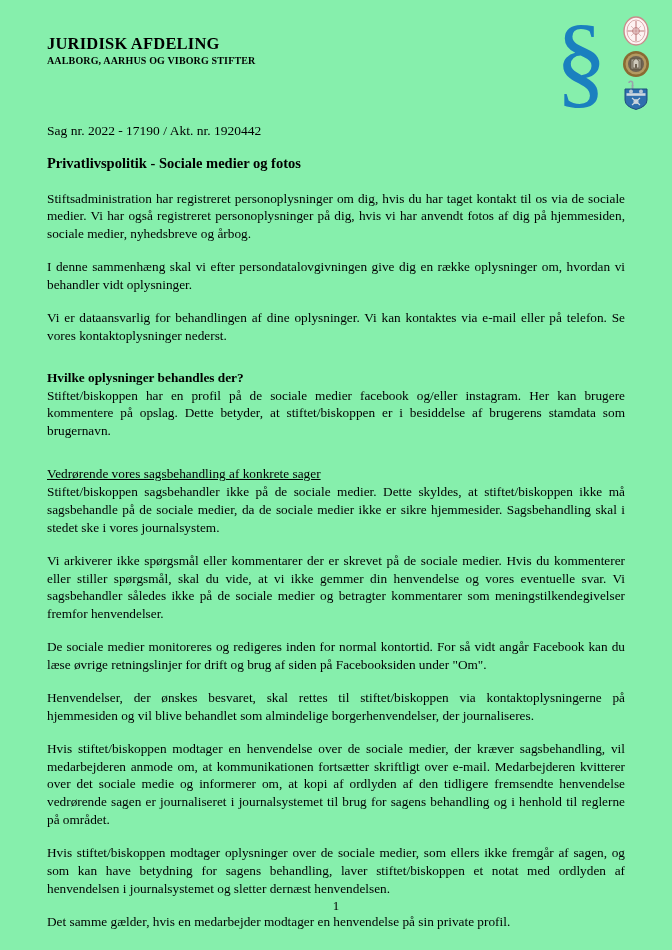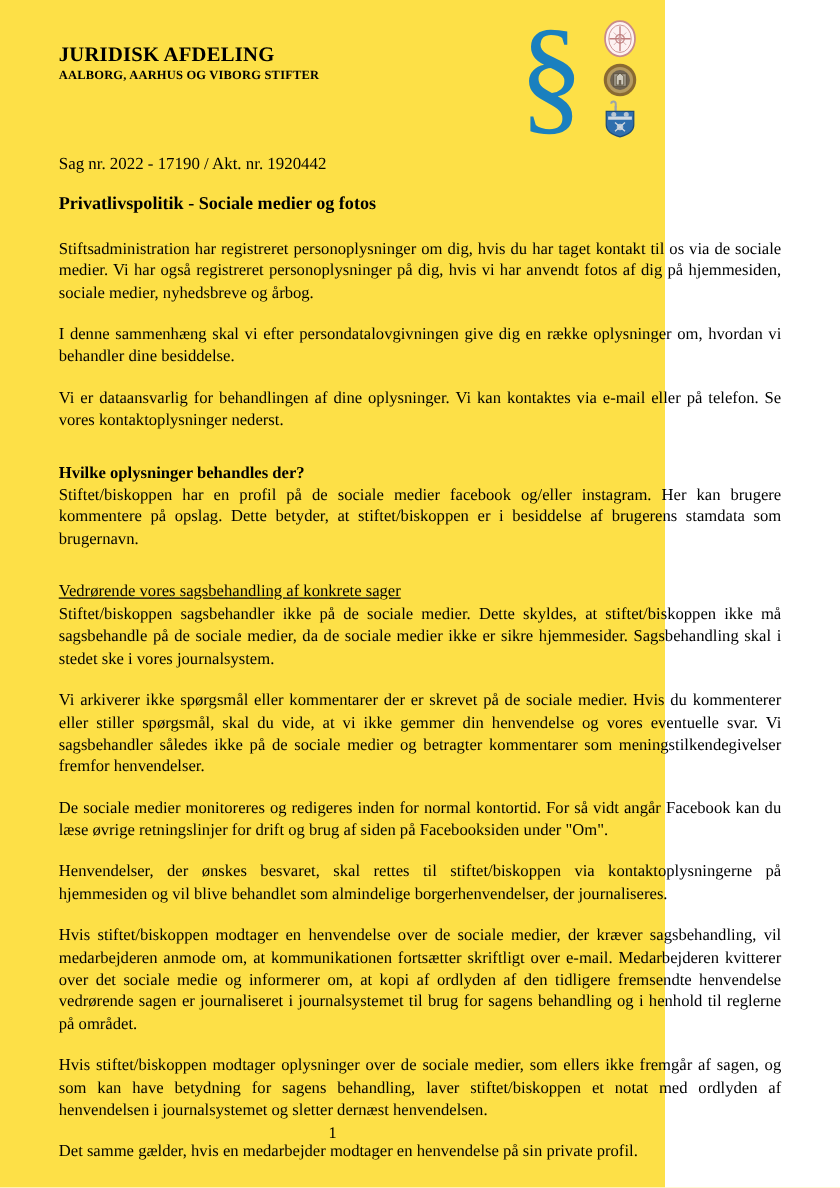--- a/index.html
+++ b/index.html
@@ -11,23 +11,23 @@
     width: 672px;
     height: 950px;
     font-family: "Liberation Serif", "DejaVu Serif", serif;
     color: #000000;
     position: relative;
     overflow: hidden;
   }
 
   .page {
     position: relative;
-    width: 532px;
+    width: 672px;
     height: 950px;
-    background: #fde047;
+    background: #86efac;
   }
 
   
   .letterhead {
     position: absolute;
     left: 47px;
     top: 33px;
     width: 480px;
   }
   .org-line1 {
@@ -191,21 +191,21 @@
     </div>
   </div>
 
   <div class="case-number">Sag nr. 2022 - 17190 / Akt. nr. 1920442</div>
 
   <div class="content">
 
     <div class="doc-title">Privatlivspolitik - Sociale medier og fotos</div>
 
     <p class="body-para">Stiftsadministration har registreret personoplysninger om dig, hvis du har taget kontakt til os via de sociale medier. Vi har også registreret personoplysninger på dig, hvis vi har anvendt fotos af dig på hjemmesiden, sociale medier, nyhedsbreve og årbog.</p>
-    <p class="body-para">I denne sammenhæng skal vi efter persondatalovgivningen give dig en række oplysninger om, hvordan vi behandler dine besiddelse.</p>
+    <p class="body-para">I denne sammenhæng skal vi efter persondatalovgivningen give dig en række oplysninger om, hvordan vi behandler vidt oplysninger.</p>
     <p class="body-para">Vi er dataansvarlig for behandlingen af dine oplysninger. Vi kan kontaktes via e-mail eller på telefon. Se vores kontaktoplysninger nederst.</p>
 
     <div class="block-group">
       <div class="sub-head-bold">Hvilke oplysninger behandles der?</div>
       <p class="body-para tight">Stiftet/biskoppen har en profil på de sociale medier facebook og/eller instagram. Her kan brugere kommentere på opslag. Dette betyder, at stiftet/biskoppen er i besiddelse af brugerens stamdata som brugernavn.</p>
     </div>
 
     <div class="block-group">
       <div><span class="sub-head-underline">Vedrørende vores sagsbehandling af konkrete sager</span></div>
       <p class="body-para tight">Stiftet/biskoppen sagsbehandler ikke på de sociale medier. Dette skyldes, at stiftet/biskoppen ikke må sagsbehandle på de sociale medier, da de sociale medier ikke er sikre hjemmesider. Sagsbehandling skal i stedet ske i vores journalsystem.</p>

